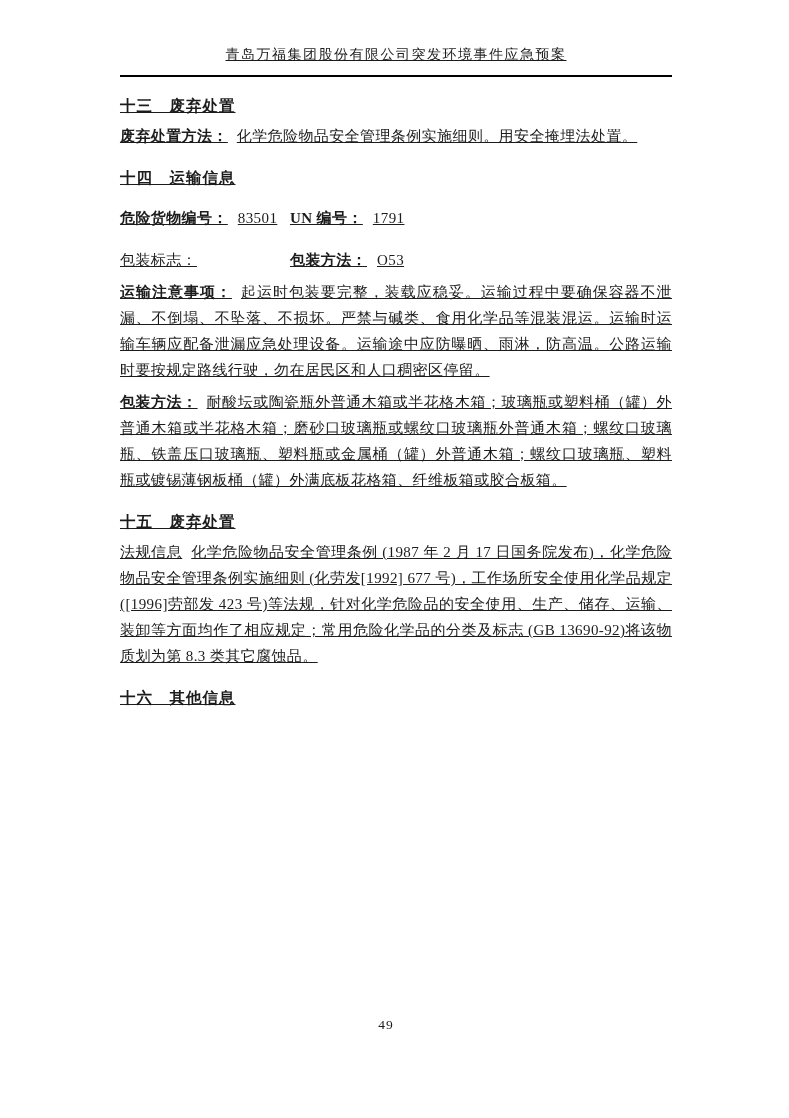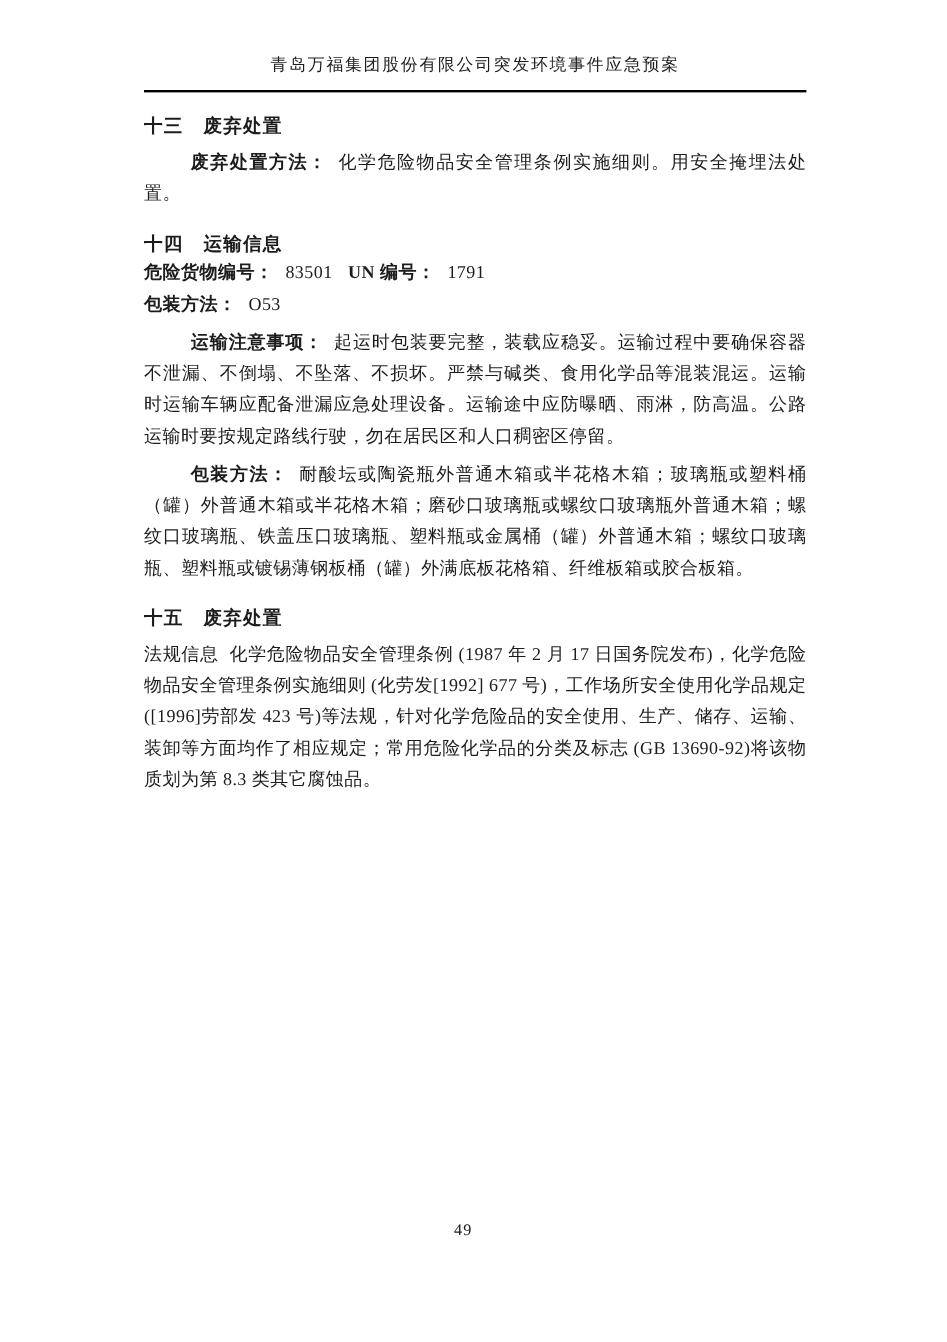--- a/index.html
+++ b/index.html
@@ -12,20 +12,21 @@
   .page {
     position: relative;
     width: 789px; height: 1118px;
     background: #ffffff;
     overflow: hidden;
   }
   .content {
     position: absolute;
     left: 120px; top: 45px;
     width: 552px;
+    text-decoration: underline;
   }
   .header-title {
     text-align: center;
     font-size: 14px;
     letter-spacing: 1.5px;
     line-height: 20px;
     padding-bottom: 10px;
     border-bottom: 2px solid #000000;
     white-space: nowrap;
   }
@@ -36,27 +37,27 @@
     line-height: 22px;
     margin: 18px 0 0 0;
   }
   .para {
     font-size: 15px;
     line-height: 26px;
     letter-spacing: 0.4px;
     text-align: justify;
     margin: 6px 0 0 0;
   }
-  .para .lead-label { font-weight: 700; margin-right: 9px; margin-left: 39px; }
+  .para .lead-label { font-weight: 700; margin-right: 9px; }
   .para .lead-label-reg { font-weight: 400; margin-right: 9px; }
   .kv-row {
     font-size: 15px;
     line-height: 26px;
     letter-spacing: 0.4px;
-    margin: 0 0 0 0;
+    margin: 16px 0 0 0;
     display: flex;
     align-items: center;
   }
   .kv-row .cell-first { display: inline-block; width: 170px; flex: 0 0 170px; }
   .kv-label-bold { font-weight: 700; }
   .kv-label-reg { font-weight: 400; }
   .kv-value { margin-left: 10px; }
   .page-number {
     position: absolute;
     left: 0; right: 17px;
@@ -84,35 +85,39 @@
 
     <div class="kv-row">
       <span class="cell-first">
         <span class="kv-label-bold">危险货物编号：</span><span class="kv-value">83501</span>
       </span>
       <span class="kv-label-bold">UN 编号：</span>
       <span class="kv-value">1791</span>
     </div>
 
     <div class="kv-row">
+      <span class="cell-first">
+        <span class="kv-label-reg">包装标志：</span><span class="kv-value"></span>
+      </span>
       <span class="kv-label-bold">包装方法：</span>
       <span class="kv-value">O53</span>
     </div>
 
     <p class="para">
       <span class="lead-label">运输注意事项：</span><span>起运时包装要完整，装载应稳妥。运输过程中要确保容器不泄漏、不倒塌、不坠落、不损坏。严禁与碱类、食用化学品等混装混运。运输时运输车辆应配备泄漏应急处理设备。运输途中应防曝晒、雨淋，防高温。公路运输时要按规定路线行驶，勿在居民区和人口稠密区停留。</span>
     </p>
 
     <p class="para">
       <span class="lead-label">包装方法：</span><span>耐酸坛或陶瓷瓶外普通木箱或半花格木箱；玻璃瓶或塑料桶（罐）外普通木箱或半花格木箱；磨砂口玻璃瓶或螺纹口玻璃瓶外普通木箱；螺纹口玻璃瓶、铁盖压口玻璃瓶、塑料瓶或金属桶（罐）外普通木箱；螺纹口玻璃瓶、塑料瓶或镀锡薄钢板桶（罐）外满底板花格箱、纤维板箱或胶合板箱。</span>
     </p>
 
     <h2 class="section-heading">十五　废弃处置</h2>
 
     <p class="para">
       <span class="lead-label-reg">法规信息</span><span>化学危险物品安全管理条例 (1987 年 2 月 17 日国务院发布)，化学危险物品安全管理条例实施细则 (化劳发[1992] 677 号)，工作场所安全使用化学品规定 ([1996]劳部发 423 号)等法规，针对化学危险品的安全使用、生产、储存、运输、装卸等方面均作了相应规定；常用危险化学品的分类及标志 (GB 13690-92)将该物质划为第 8.3 类其它腐蚀品。</span>
     </p>
 
+    <h2 class="section-heading">十六　其他信息</h2>
 
   </div>
 
   <div class="page-number">49</div>
 </div>
 
 </body></html>

